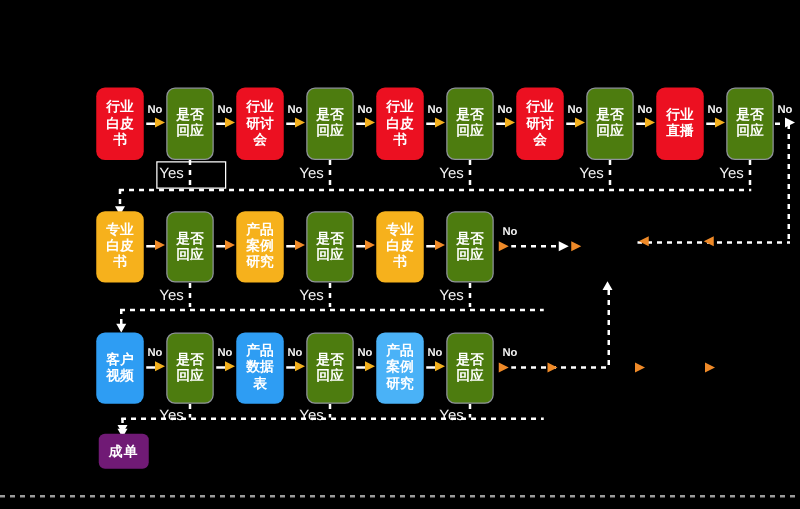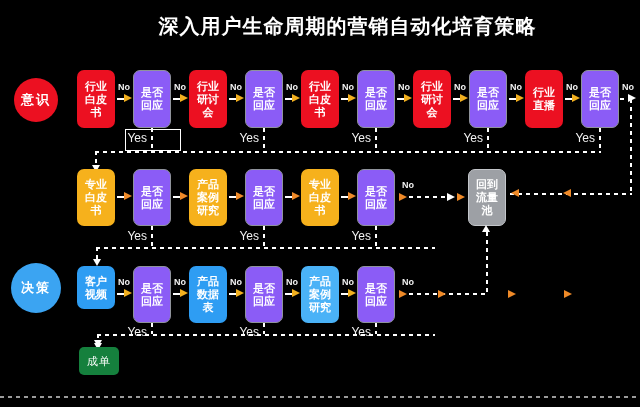--- a/index.html
+++ b/index.html
@@ -6,44 +6,42 @@
   #stage{position:relative;width:640px;height:407px;background:#000;overflow:hidden;
          font-family:"Liberation Sans",sans-serif;}
   .title{position:absolute;left:55px;width:585px;top:13px;text-align:center;
          color:#fff;font-size:20px;font-weight:bold;letter-spacing:1px;}
   .circle{position:absolute;border-radius:50%;display:flex;align-items:center;justify-content:center;
           color:#fff;font-weight:bold;font-size:13px;letter-spacing:2px;}
   .box{position:absolute;width:38px;border-radius:7px;display:flex;flex-direction:column;
        align-items:center;justify-content:center;color:#fff;font-weight:bold;
        font-size:11px;line-height:13px;text-align:center;box-sizing:border-box;}
   .box .ln{white-space:nowrap;}
-  .decision{background:#8b5cf6;border:1.5px solid #8f939b;}
+  .decision{background:#4d7c0f;border:1.5px solid #8f939b;}
   .pool{background:#9da0a5;border:1px solid #c3c6ca;}
-  .deal{position:absolute;background:#15803d;border-radius:5px;display:flex;align-items:center;
-        justify-content:center;color:#fff;font-weight:normal;font-size:11px;letter-spacing:1px;}
+  .deal{position:absolute;background:#701a75;border-radius:5px;display:flex;align-items:center;
+        justify-content:center;color:#fff;font-weight:bold;font-size:11px;letter-spacing:1px;}
   .dash-h{position:absolute;height:2px;background:repeating-linear-gradient(90deg,#fff 0 4px,transparent 4px 8px);}
   .dash-v{position:absolute;width:2px;background:repeating-linear-gradient(180deg,#fff 0 4px,transparent 4px 8px);}
   .solid-h{position:absolute;height:2px;background:#fff;}
   .tri{position:absolute;width:0;height:0;}
   .lbl{position:absolute;color:#f2f2f2;font-size:9px;font-weight:bold;text-align:center;}
   .ylbl{position:absolute;color:#f2f2f2;font-size:12px;text-align:right;}
   .yes-rect{position:absolute;border:1px solid #fff;background:transparent;}
   .logo{position:absolute;left:546px;top:356px;width:86px;text-align:center;}
   .logo .brand{color:#d8d8d8;font-size:13px;font-weight:bold;letter-spacing:1px;}
   .logo .sub{color:#929292;font-size:6px;letter-spacing:2px;margin-top:2px;font-weight:bold;}
   .footer-dash{position:absolute;left:0;top:396px;width:640px;height:2px;
         background:repeating-linear-gradient(90deg,#9b9b9b 0 4px,transparent 4px 8px);}
 </style>
 </head>
 <body>
 
 <div id="stage">
-  <div class="title">深入用户生命周期的营销自动化培育策略</div>
   <div class="footer-dash"></div>
-<div class="circle" style="left: 14px; top: 78px; width: 44px; height: 44px; background: rgb(236, 16, 33);">意识</div>
     <div class="box " style="left: 77px; top: 70px; height: 58px; background: rgb(236, 16, 33);">
       <div class="ln">行业</div>
       <div class="ln">白皮</div>
       <div class="ln">书</div>
     </div>
     <div class="solid-h" style="left: 117px; top: 98px; width: 7px;"></div>
     <div class="tri" style="left: 124px; top: 93.5px; border-top: 4.5px solid transparent; border-bottom: 4.5px solid transparent; border-left: 8px solid rgb(242, 176, 31);"></div>
     <div class="lbl" style="left: 116px; top: 82px; width: 16px;">No</div>
     <div class="box decision" style="left: 133px; top: 70px; height: 58px;">
       <div class="ln">是否</div>
@@ -160,22 +158,21 @@
     <div class="tri" style="left: 348px; top: 191.5px; border-top: 4.5px solid transparent; border-bottom: 4.5px solid transparent; border-left: 8px solid rgb(239, 138, 40);"></div>
     <div class="box decision" style="left: 357px; top: 169px; height: 57px;">
       <div class="ln">是否</div>
       <div class="ln">回应</div>
     </div>
     <div class="dash-v" style="left: 375px; top: 226px; height: 21px;"></div>
     <div class="ylbl" style="left: 345px; top: 229px; width: 26px;">Yes</div>
     <div class="dash-h" style="left: 96px; top: 247px; width: 339px;"></div>
     <div class="dash-v" style="left: 96px; top: 247px; height: 14px;"></div>
     <div class="tri" style="left: 93px; top: 259px; border-left: 4px solid transparent; border-right: 4px solid transparent; border-top: 7px solid rgb(255, 255, 255);"></div>
-    <div class="circle" style="left: 11px; top: 263px; width: 50px; height: 50px; background: rgb(59, 164, 242);">决策</div>
-    <div class="box " style="left: 77px; top: 266px; height: 43px; background: rgb(46, 157, 243);">
+    <div class="box " style="left: 77px; top: 266px; height: 57px; background: rgb(46, 157, 243);">
       <div class="ln">客户</div>
       <div class="ln">视频</div>
     </div>
     <div class="solid-h" style="left: 117px; top: 293px; width: 7px;"></div>
     <div class="tri" style="left: 124px; top: 288.5px; border-top: 4.5px solid transparent; border-bottom: 4.5px solid transparent; border-left: 8px solid rgb(242, 176, 31);"></div>
     <div class="lbl" style="left: 116px; top: 277px; width: 16px;">No</div>
     <div class="box decision" style="left: 133px; top: 266px; height: 57px;">
       <div class="ln">是否</div>
       <div class="ln">回应</div>
     </div>
@@ -219,25 +216,20 @@
     <div class="dash-v" style="left: 97px; top: 334px; height: 11px;"></div>
     <div class="tri" style="left: 94px; top: 343px; border-left: 4px solid transparent; border-right: 4px solid transparent; border-top: 7px solid rgb(255, 255, 255);"></div>
     <div class="yes-rect" style="left: 125px; top: 129px; width: 54px; height: 20px;"></div>
     <div class="lbl" style="left: 618px; top: 82px; width: 20px;">No</div>
     <div class="dash-h" style="left: 620px; top: 98px; width: 10px;"></div>
     <div class="tri" style="left: 628px; top: 93.5px; border-top: 4.5px solid transparent; border-bottom: 4.5px solid transparent; border-left: 8px solid rgb(255, 255, 255);"></div>
     <div class="dash-v" style="left: 630px; top: 99px; height: 96px;"></div>
     <div class="dash-h" style="left: 510px; top: 193px; width: 122px;"></div>
     <div class="tri" style="left: 563px; top: 188.5px; border-top: 4.5px solid transparent; border-bottom: 4.5px solid transparent; border-right: 8px solid rgb(239, 138, 40);"></div>
     <div class="tri" style="left: 511px; top: 188.5px; border-top: 4.5px solid transparent; border-bottom: 4.5px solid transparent; border-right: 8px solid rgb(239, 138, 40);"></div>
-    <div class="box pool" style="left: 468px; top: 169px; height: 57px;">
-      <div class="ln">回到</div>
-      <div class="ln">流量</div>
-      <div class="ln">池</div>
-    </div>
     <div class="lbl" style="left: 398px; top: 180px; width: 20px;">No</div>
     <div class="tri" style="left: 399px; top: 192.5px; border-top: 4.5px solid transparent; border-bottom: 4.5px solid transparent; border-left: 8px solid rgb(239, 138, 40);"></div>
     <div class="dash-h" style="left: 409px; top: 196px; width: 38px;"></div>
     <div class="tri" style="left: 447px; top: 192.5px; border-top: 4.5px solid transparent; border-bottom: 4.5px solid transparent; border-left: 8px solid rgb(255, 255, 255);"></div>
     <div class="tri" style="left: 457px; top: 192.5px; border-top: 4.5px solid transparent; border-bottom: 4.5px solid transparent; border-left: 8px solid rgb(239, 138, 40);"></div>
     <div class="lbl" style="left: 398px; top: 277px; width: 20px;">No</div>
     <div class="tri" style="left: 399px; top: 289.5px; border-top: 4.5px solid transparent; border-bottom: 4.5px solid transparent; border-left: 8px solid rgb(239, 138, 40);"></div>
     <div class="dash-h" style="left: 409px; top: 293px; width: 79px;"></div>
     <div class="tri" style="left: 438px; top: 289.5px; border-top: 4.5px solid transparent; border-bottom: 4.5px solid transparent; border-left: 8px solid rgb(239, 138, 40);"></div>
     <div class="dash-v" style="left: 486px; top: 232px; height: 61px;"></div>

